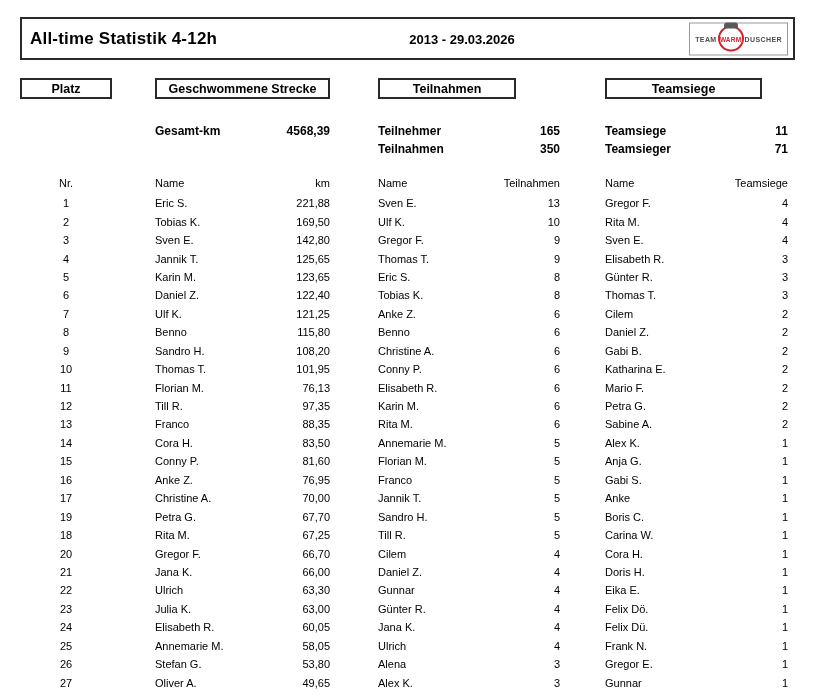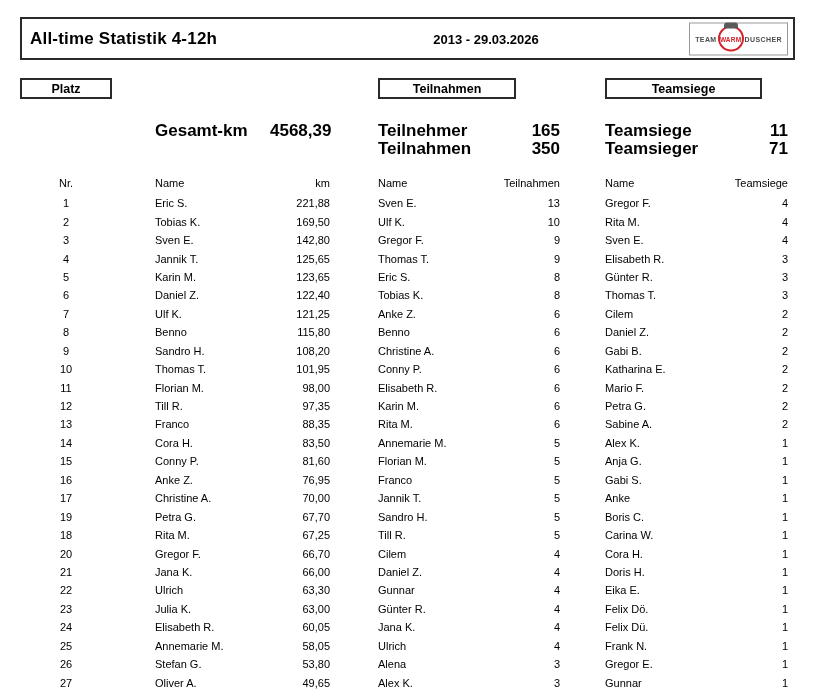--- a/index.html
+++ b/index.html
@@ -15,21 +15,21 @@
   
   .title-bar {
     position:relative;
     margin:17px 26px 0 20px;
     height:43px;
     border:2px solid #2a2a2a;
     display:flex; align-items:center;
   }
   .page-title { font-size:17px; font-weight:bold; padding-left:8px; letter-spacing:0.2px; }
   .date-range {
-    position:absolute; left:464px; top:50%;
+    position:absolute; left:440px; top:50%;
     transform:translate(-50%,-50%);
     font-size:13px; font-weight:bold; white-space:nowrap;
   }
   .logo {
     position:absolute; right:5px; top:50%; transform:translateY(-50%);
     display:flex; align-items:center;
     border:1px solid #999;
     background:#fff;
     height:33px; padding:0 5px;
   }
@@ -65,21 +65,21 @@
     white-space:nowrap;
   }
   .box-platz   { grid-column:1; }
   .box-strecke { grid-column:3 / span 2; }
   .box-teiln   { grid-column:6 / span 2; width:138px; }
   .box-teams   { grid-column:9 / span 2; width:157px; }
   
   .summary {
     margin:23px 33px 0 20px;
     grid-auto-rows:18px;
-    font-size:17px; font-weight:bold;
+    font-size:12px; font-weight:bold;
     align-items:center;
   }
   
   .table-header {
     margin:16px 33px 0 20px;
     font-size:11px; font-weight:normal;
     height:18px; align-items:center;
   }
   .table-rows { margin:2px 33px 0 20px; }
   .row { height:18.45px; font-size:11px; align-items:center; }
@@ -97,20 +97,21 @@
       <span class="logo-circle">
         <span class="shower-icon"></span>
         <span class="logo-warm">WARM</span>
       </span>
       <span class="logo-side">DUSCHER</span>
     </div>
   </div>
 
   <div class="boxes-row cols">
     <div class="box box-platz">Platz</div>
+    <div class="box box-strecke">Geschwommene Strecke</div>
     <div class="box box-teiln">Teilnahmen</div>
     <div class="box box-teams">Teamsiege</div>
   </div>
 
   <div class="summary cols">
     <div class="c3" style="grid-row:1">Gesamt-km</div>
     <div class="c4 right" style="grid-row:1">4568,39</div>
     <div class="c6" style="grid-row:1">Teilnehmer</div>
     <div class="c7 right" style="grid-row:1">165</div>
     <div class="c9" style="grid-row:1">Teamsiege</div>
@@ -218,21 +219,21 @@
       <div class="c3">Thomas T.</div>
       <div class="c4 right">101,95</div>
       <div class="c6">Conny P.</div>
       <div class="c7 right">6</div>
       <div class="c9">Katharina E.</div>
       <div class="c10 right">2</div>
     </div>
       <div class="row cols">
       <div class="c1 center">11</div>
       <div class="c3">Florian M.</div>
-      <div class="c4 right">98,00</div>
+      <div class="c4 right">76,13</div>
       <div class="c6">Elisabeth R.</div>
       <div class="c7 right">6</div>
       <div class="c9">Mario F.</div>
       <div class="c10 right">2</div>
     </div>
       <div class="row cols">
       <div class="c1 center">12</div>
       <div class="c3">Till R.</div>
       <div class="c4 right">97,35</div>
       <div class="c6">Karin M.</div>

